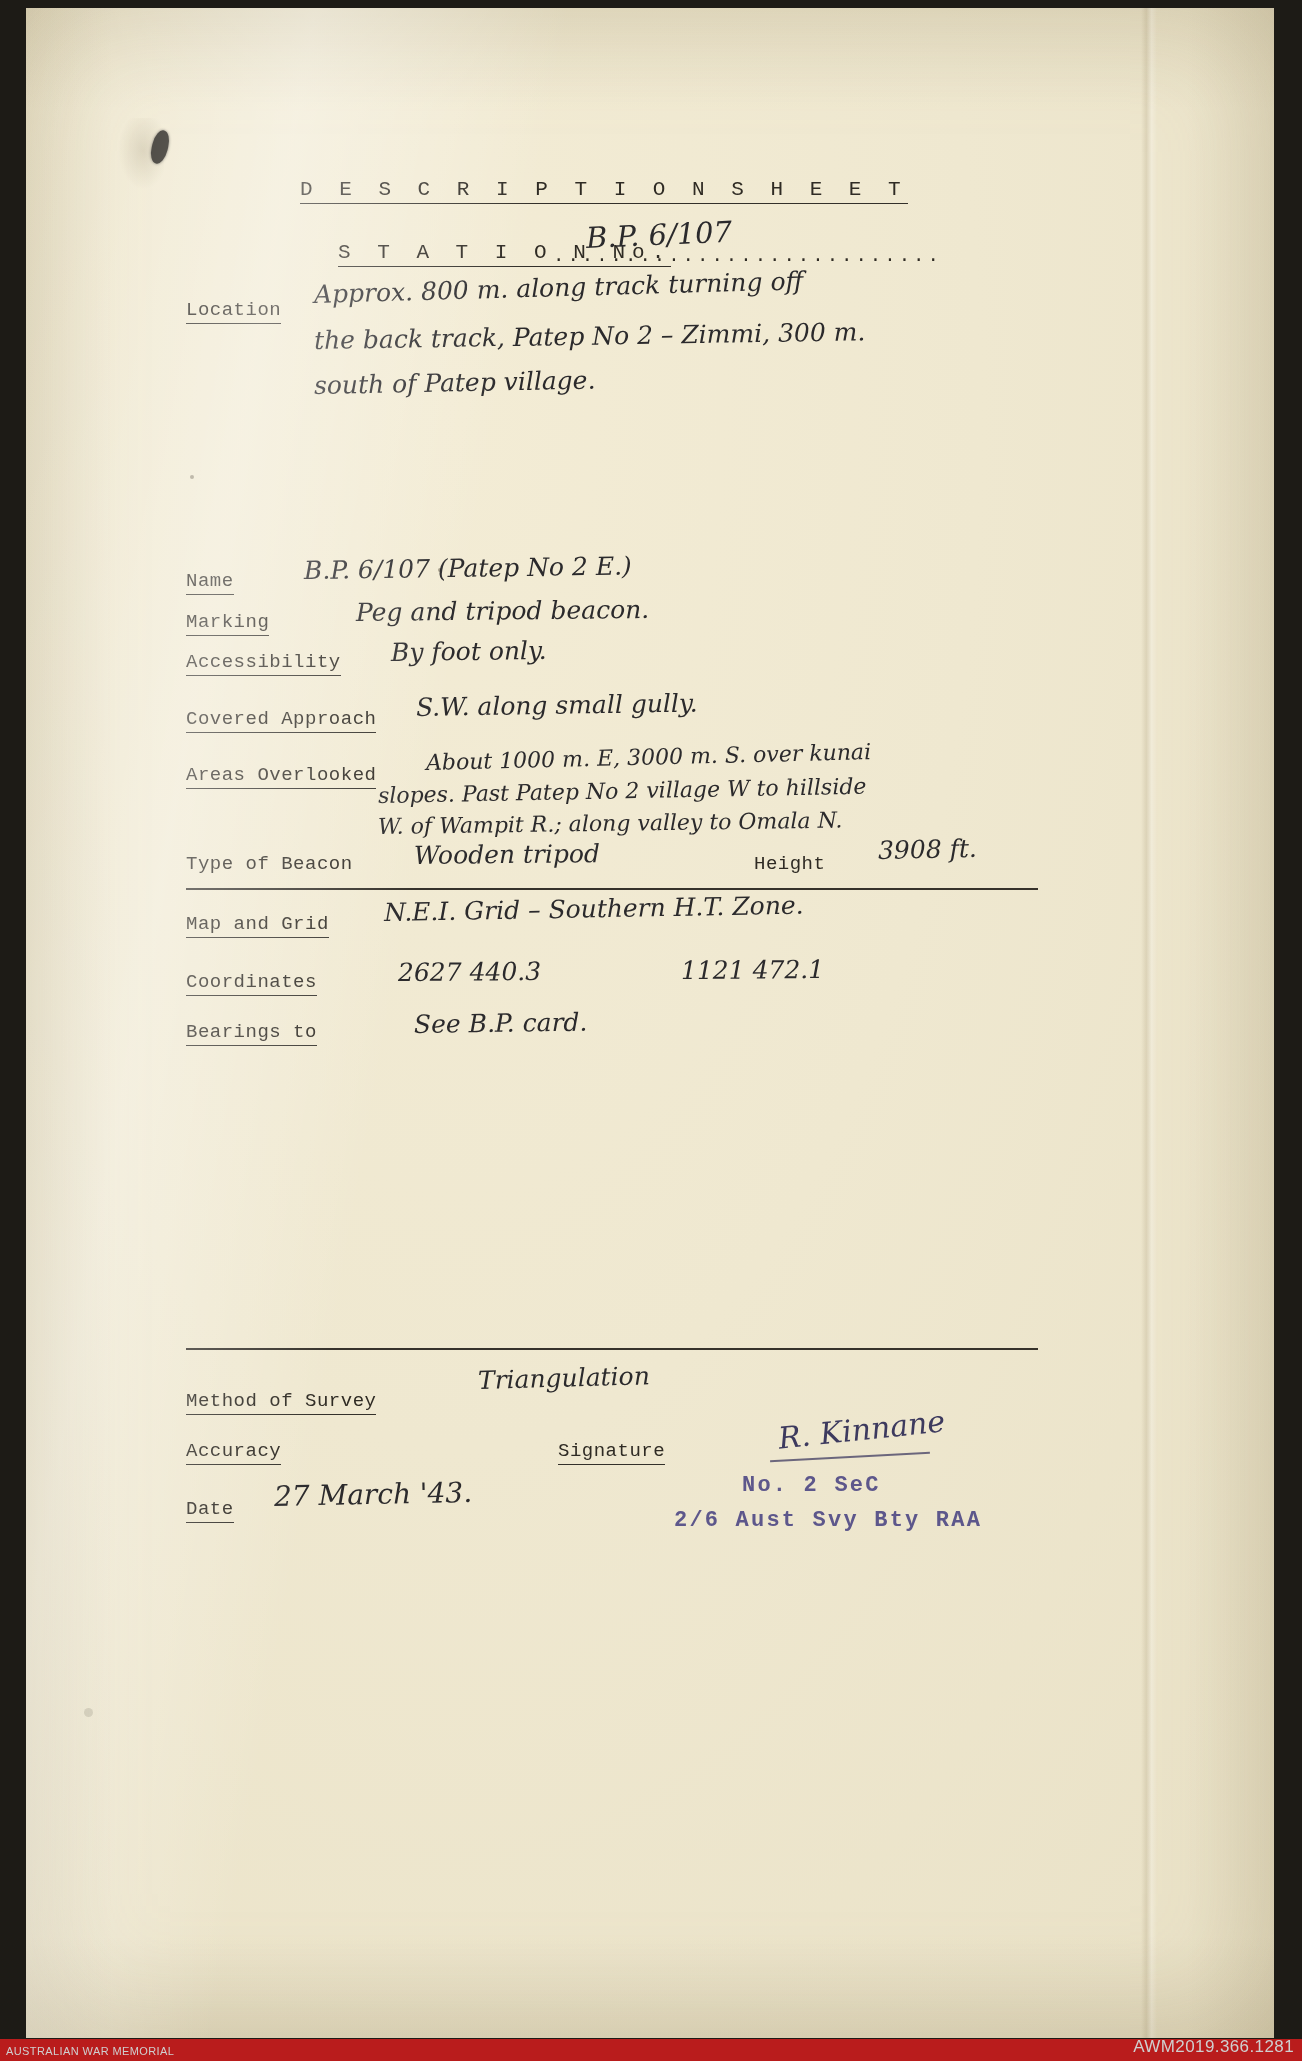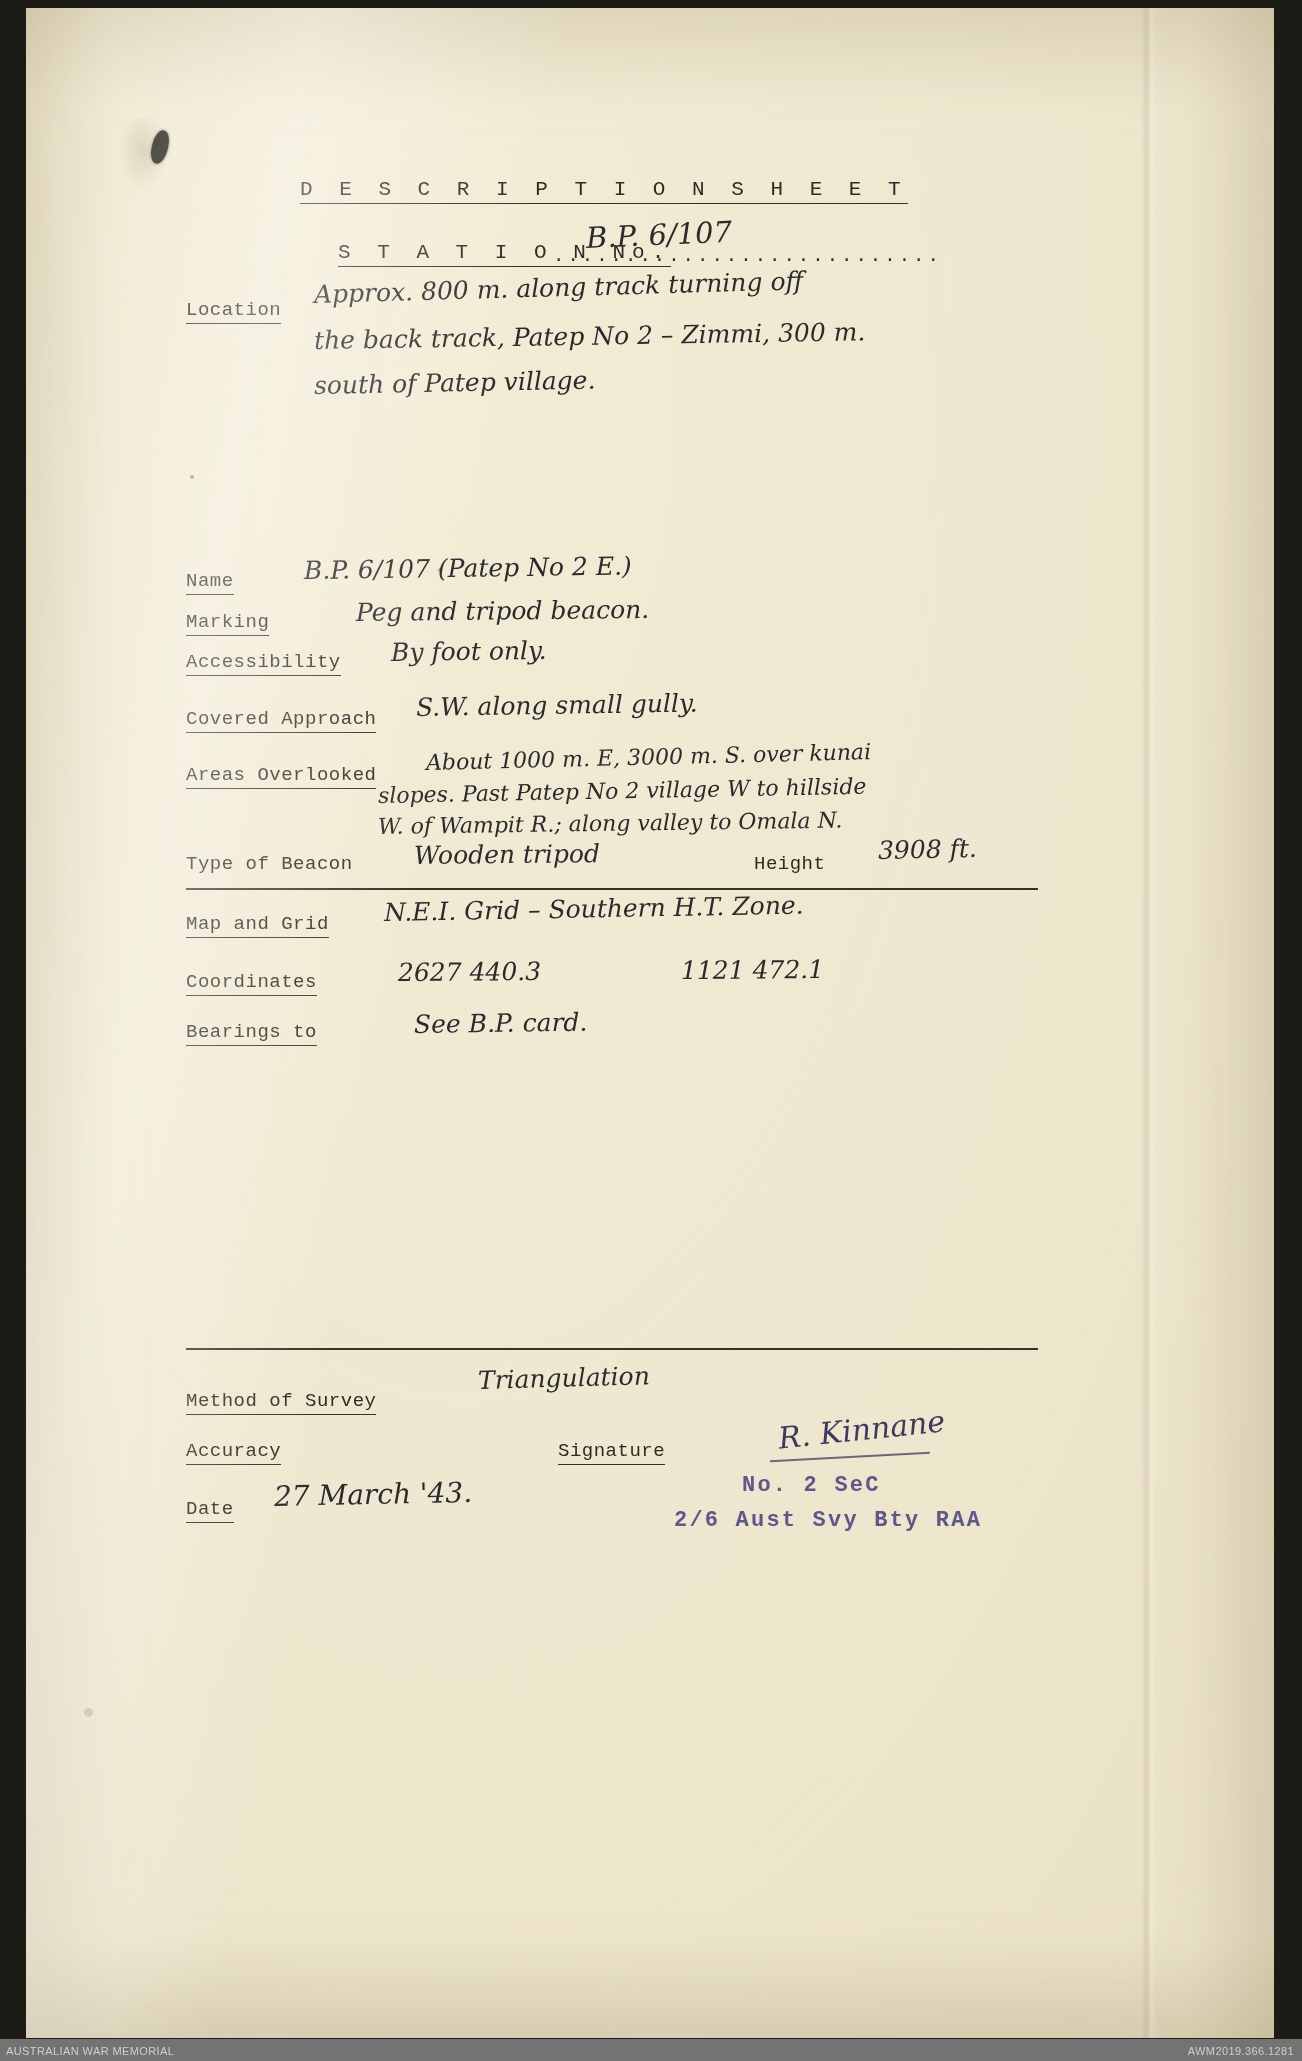--- a/index.html
+++ b/index.html
@@ -165,36 +165,36 @@
     border-radius: 50%;
   }
 
   
   #footer-bar {
     position: absolute;
     left: 0;
     bottom: 0;
     width: 1302px;
     height: 22px;
-    background: #737373;
+    background: #b91c1c;
   }
   #footer-left {
     position: absolute;
     left: 6px;
     bottom: 4px;
     font-size: 11px;
     color: #cfcfcf;
     font-family: "Liberation Sans", sans-serif;
     letter-spacing: 0.4px;
   }
   #footer-right {
     position: absolute;
     right: 8px;
     bottom: 4px;
-    font-size: 11px;
+    font-size: 17px;
     color: #cfcfcf;
     font-family: "Liberation Sans", sans-serif;
     letter-spacing: 0.4px;
   }
 </style>
 </head>
 <body>
 
 <div id="scan-background"></div>
 

